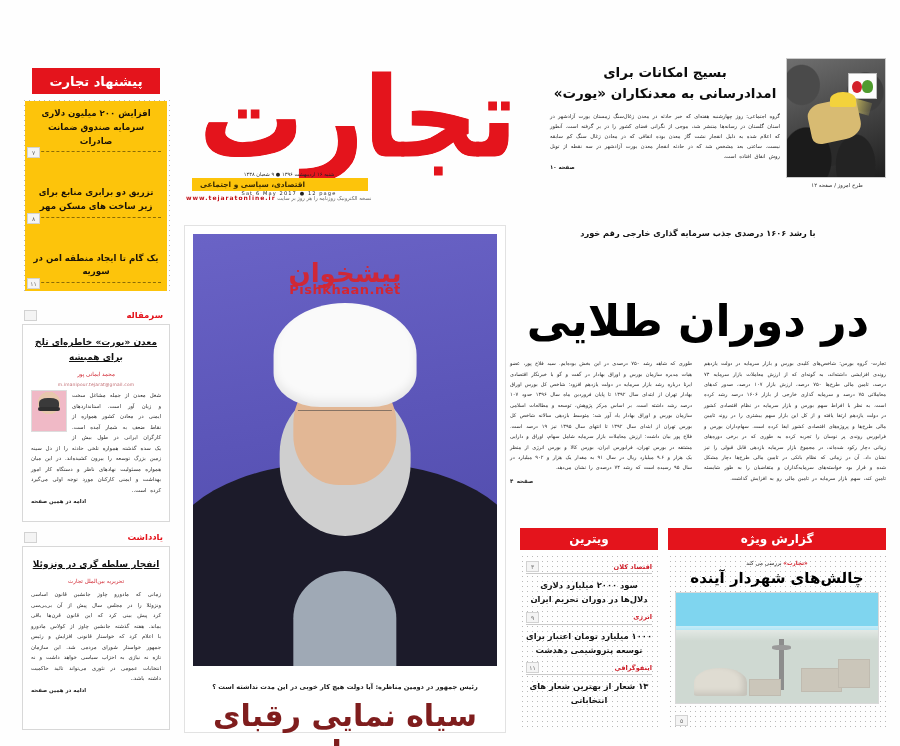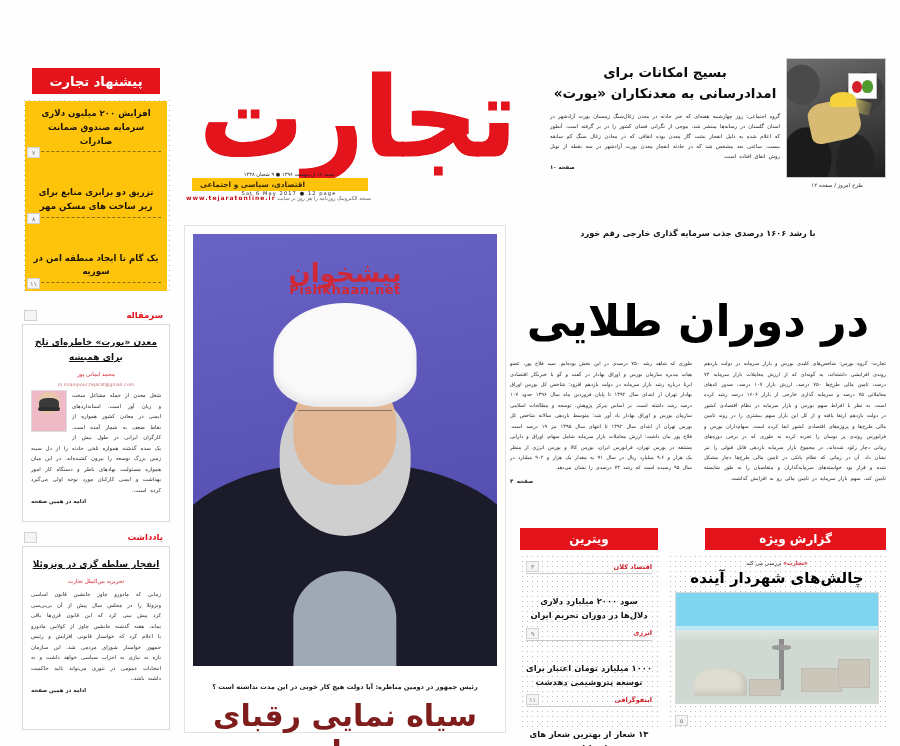--- a/index.html
+++ b/index.html
@@ -527,21 +527,21 @@
     box-sizing: border-box;
     padding: 7px 6px;
   }
   .v-item { margin-bottom: 3px; }
   .v-cat {
     display: flex;
     align-items: center;
     justify-content: space-between;
     border-bottom: 1px solid #c9c9c9;
     padding-bottom: 1px;
-    margin-bottom: 20px;
+    margin-bottom: 4px;
   }
   .v-cat .name {
     font-size: 6.6px;
     font-weight: bold;
     color: #d0212c;
   }
   .v-title {
     font-size: 8.4px;
     font-weight: bold;
     line-height: 1.7;
@@ -551,21 +551,21 @@
   }
 
   
   .gozaresh {
     position: absolute;
     right: 14px; top: 528px;
     width: 218px;
     height: 205px;
   }
   .gozaresh .head {
-    width: 181px; height: 22px;
+    width: 218px; height: 22px;
     font-size: 12px;
   }
   .gozaresh .body {
     margin-top: 4px;
     width: 218px;
     height: 176px;
     box-sizing: border-box;
     padding: 6px 7px;
   }
   .gozaresh .over {

